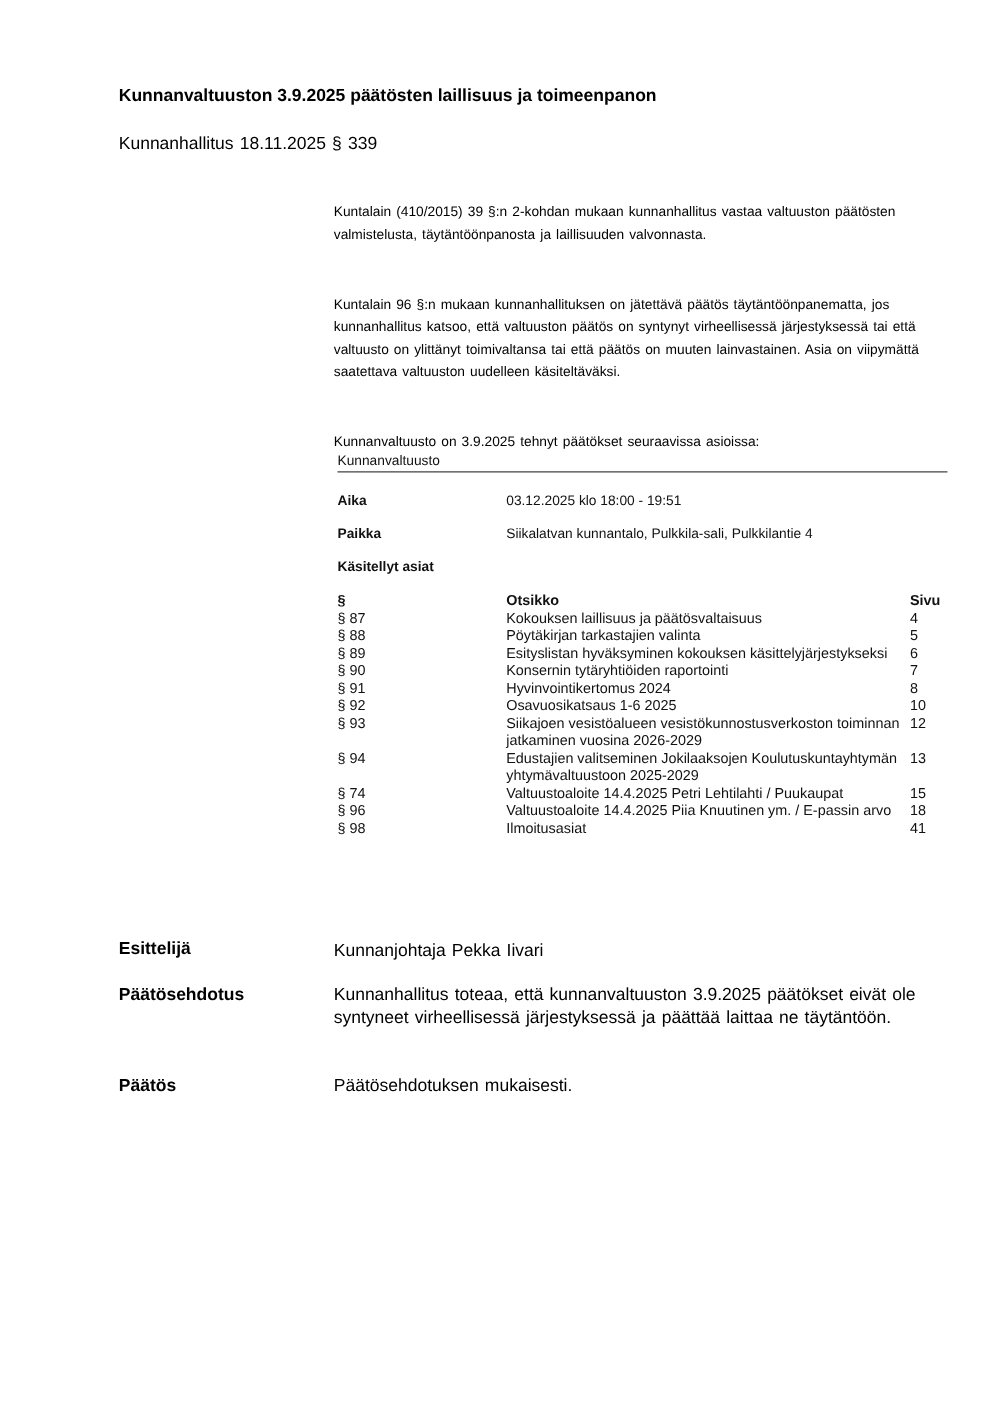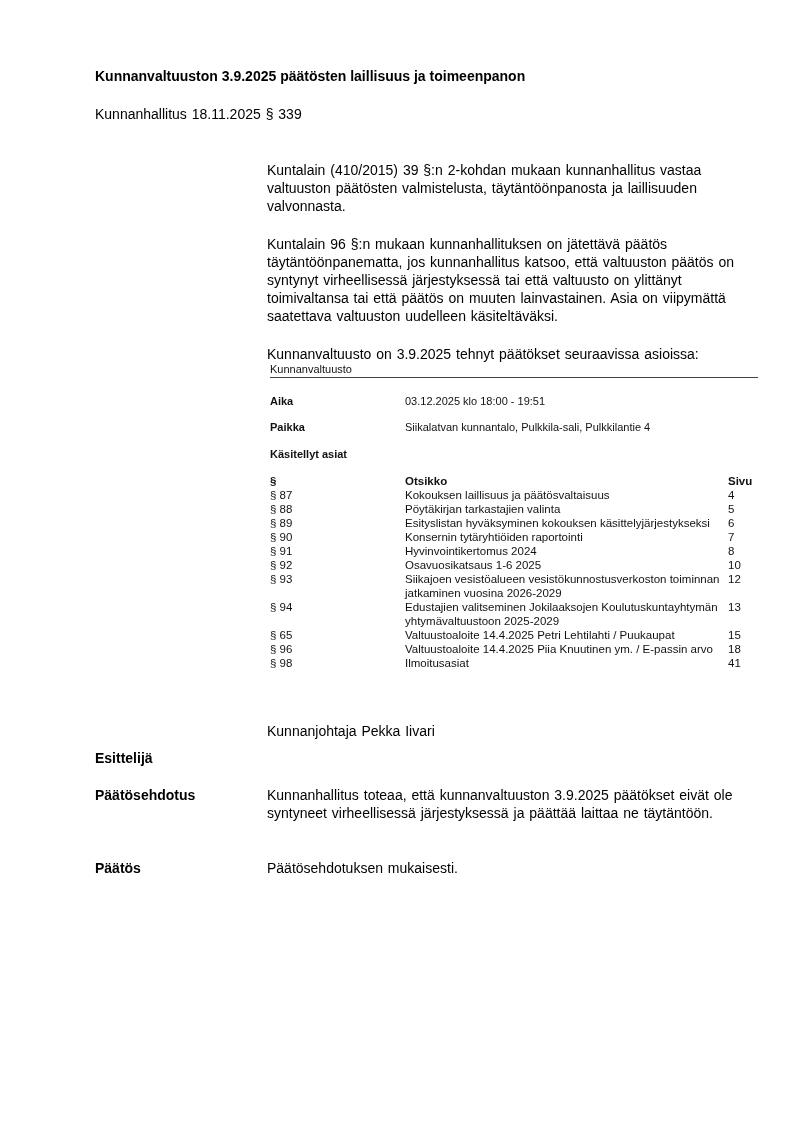--- a/index.html
+++ b/index.html
@@ -1,20 +1,20 @@
 <!DOCTYPE html>
 <html><head>
 <meta charset="utf-8">
 <style>
   html, body { margin: 0; padding: 0; background: #ffffff; }
   body { width: 794px; height: 1122px; position: relative; overflow: hidden; color: #000; font-family: "Liberation Sans", sans-serif; }
   .abs { position: absolute; padding-left: 18px; }
   .title { left: 77px; top: 68px; font-size: 14px; font-weight: bold; white-space: nowrap; }
   .meta { left: 77px; top: 106px; font-size: 14px; white-space: nowrap; word-spacing: 1px; }
-  .para { left: 249px; width: 495px; font-size: 14px; line-height: 18px; word-spacing: 1px; }
+  .para { left: 249px; width: 495px; font-size: 11px; line-height: 18px; word-spacing: 1px; }
   .para1 { top: 161px; }
   .para2 { top: 235px; }
   .para3 { top: 345px; white-space: nowrap; }
   .embed { left: 252px; top: 363px; width: 488px; font-size: 11px; color: #111; }
   .embed-head { font-size: 11px; padding-bottom: 2px; border-bottom: 1px solid #444; }
   .kv { position: relative; height: 26px; }
   .kv .k { position: absolute; left: 0; font-weight: bold; }
   .kv .v { position: absolute; left: 135px; }
   .sect-title { font-weight: bold; margin-top: 1px; }
   table.items { border-collapse: collapse; margin-top: 14px; width: 488px; font-size: 11.5px; }
@@ -92,38 +92,38 @@
           <td>§ 93</td>
           <td>Siikajoen vesistöalueen vesistökunnostusverkoston toiminnan jatkaminen vuosina 2026-2029</td>
           <td>12</td>
         </tr>
       <tr>
           <td>§ 94</td>
           <td>Edustajien valitseminen Jokilaaksojen Koulutuskuntayhtymän yhtymävaltuustoon 2025-2029</td>
           <td>13</td>
         </tr>
       <tr>
-          <td>§ 65</td>
+          <td>§ 74</td>
           <td>Valtuustoaloite 14.4.2025 Petri Lehtilahti / Puukaupat</td>
           <td>15</td>
         </tr>
       <tr>
           <td>§ 96</td>
           <td>Valtuustoaloite 14.4.2025 Piia Knuutinen ym. / E-passin arvo</td>
           <td>18</td>
         </tr>
       <tr>
           <td>§ 98</td>
           <td>Ilmoitusasiat</td>
           <td>41</td>
         </tr>
     </tbody>
   </table>
 </div>
 
 <div class="abs row-label" style="top:750px">Esittelijä</div>
-<div class="abs row-val" style="top:722px">Kunnanjohtaja  Pekka Iivari</div>
+<div class="abs row-val" style="top:751px">Kunnanjohtaja  Pekka Iivari</div>
 
 <div class="abs row-label" style="top:787px">Päätösehdotus</div>
 <div class="abs row-val" style="top:786px">Kunnanhallitus toteaa, että kunnanvaltuuston 3.9.2025 päätökset eivät ole syntyneet virheellisessä järjestyksessä ja päättää laittaa ne täytäntöön.</div>
 
 <div class="abs row-label" style="top:860px">Päätös</div>
 <div class="abs row-val" style="top:859px">Päätösehdotuksen mukaisesti.</div>
 
 </body></html>

